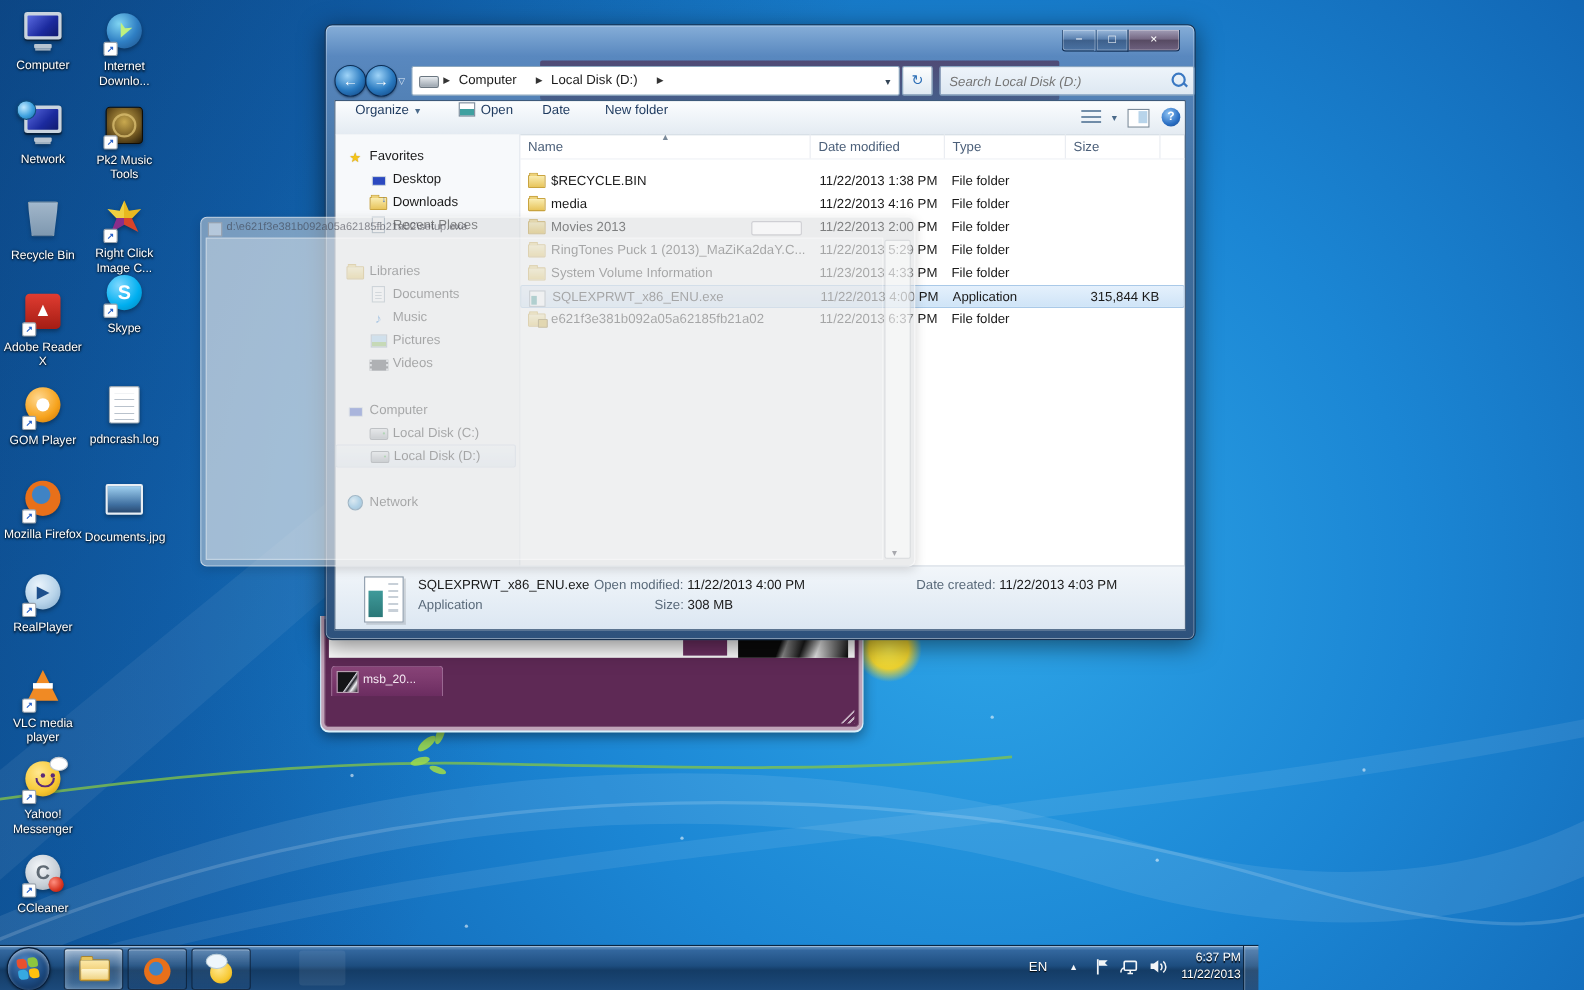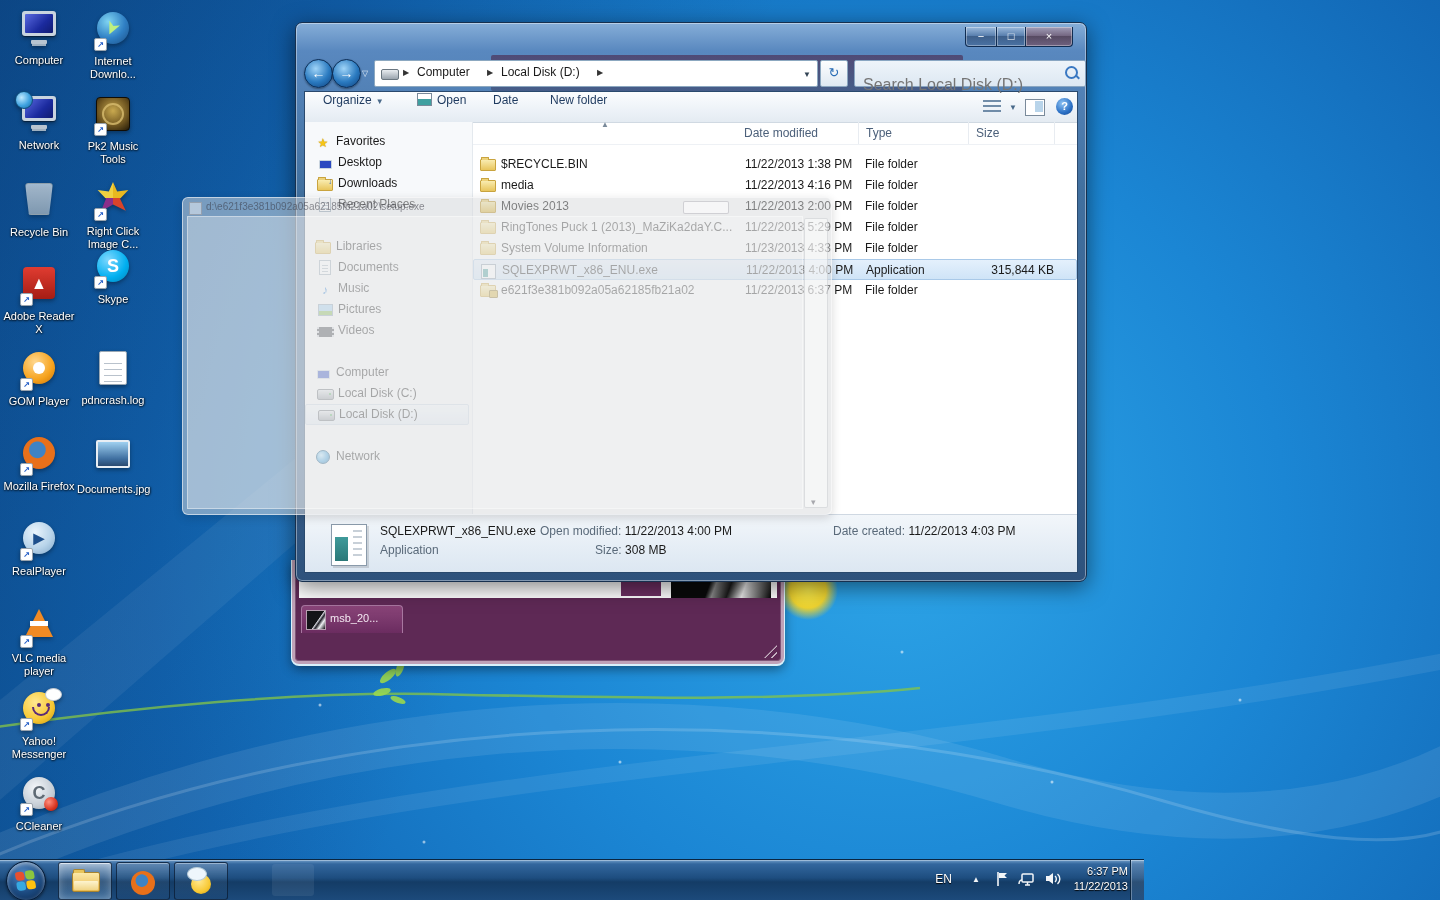--- a/index.html
+++ b/index.html
@@ -112,22 +112,22 @@
   .abar{position:absolute;left:70px;top:3px;width:442px;height:25px;background:#fff;border:1px solid #8ca8c0;border-radius:2px}
   .abar .dicn{position:absolute;left:6px;top:8px;width:16px;height:9px;border-radius:2px;
     background:linear-gradient(#e8ecf0,#9aa4ae);border:1px solid #6a7680}
   .crumb{position:absolute;top:4px;font-size:12px;color:#1a1a1a;white-space:nowrap}
   .carrow{position:absolute;top:7px;font-size:8px;color:#333}
   .acaret{position:absolute;right:6px;top:9px;font-size:8px;color:#345}
   .rfbtn{position:absolute;left:516px;top:3px;width:26px;height:25px;background:linear-gradient(#fdfefe,#dfe9f2);
     border:1px solid #8ca8c0;border-radius:2px;text-align:center;line-height:24px;color:#2a6db5;font-size:13px}
   .sbox{position:absolute;left:550px;top:3px;width:230px;height:25px;background:linear-gradient(#eef4fa,#dde8f2);
     border:1px solid #89a6c2;border-radius:2px}
-  .sbox input{position:absolute;left:6px;top:14px;width:190px;height:18px;border:none;outline:none;background:transparent;
-    font-size:16px;color:#6a7a8a;font-family:"Liberation Sans",sans-serif}
+  .sbox input{position:absolute;left:6px;top:3px;width:190px;height:18px;border:none;outline:none;background:transparent;
+    font-style:italic;font-size:12px;color:#6a7a8a;font-family:"Liberation Sans",sans-serif}
   .mag{position:absolute;right:7px;top:5px;width:9px;height:9px;border:2px solid #3a78c2;border-radius:50%}
   .mag::after{content:"";position:absolute;left:8px;top:8px;width:5px;height:2px;background:#3a78c2;transform:rotate(45deg)}
 
   .client{position:absolute;left:8px;right:8px;top:68px;bottom:8px;background:#fff;overflow:hidden;border:1px solid #2a4a6e}
   .tbar{position:absolute;left:0;right:0;top:0;height:30px;
     background:linear-gradient(#fbfdfe,#eef3f8 55%,#e4ebf2);border-bottom:1px solid #d0d9e2}
   .titem{position:absolute;top:0;height:30px;line-height:16px;font-size:12px;color:#1e3a5f}
   .caret{font-size:8px;color:#4a6a8a;margin-left:4px}
   .openic{display:inline-block;width:13px;height:11px;background:linear-gradient(#fff 0 45%,#3fa0a0 45%);
     border:1px solid #7a8a9a;vertical-align:-2px;margin-right:5px}
@@ -135,21 +135,21 @@
     background:repeating-linear-gradient(#5a7a9a 0 2px,transparent 2px 5px);opacity:.85}
   .vcaret{position:absolute;right:60px;top:11px;font-size:8px;color:#4a6a8a}
   .picon{position:absolute;right:32px;top:7px;width:18px;height:15px;border:1px solid #7a8a9a;background:#fff}
   .picon::after{content:"";position:absolute;right:1px;top:1px;width:8px;height:11px;background:#b8d4ea}
   .hicon{position:absolute;right:4px;top:6px;width:17px;height:17px;border-radius:50%;color:#fff;font-size:11px;font-weight:bold;
     text-align:center;line-height:17px;background:radial-gradient(circle at 38% 32%,#8fc4f4,#2a6fc4 60%,#15448a)}
 
   .main{position:absolute;left:0;right:0;top:30px;bottom:57px}
   .navp{position:absolute;left:0;top:0;bottom:0;width:168px;background:#f7f9fb;border-right:1px solid #e4e9ee;
     font-size:12px;color:#1a1a1a;padding-top:9px;box-sizing:border-box}
-  .ni{position:relative;height:21px;line-height:21px;padding-left:12px;white-space:nowrap}
+  .ni{position:relative;height:21px;line-height:21px;padding-left:31px;white-space:nowrap}
   .ni.hdr{padding-left:10px}
   .ni.gap{margin-top:21px}
   .nico{display:inline-block;width:16px;margin-right:5px;text-align:center;vertical-align:-2px}
   .star{color:#f5c518;font-size:12px;text-shadow:0 0 1px #a87800}
   .mini-mon{display:inline-block;width:13px;height:9px;background:#c9d4df;border-radius:1px;position:relative;vertical-align:-1px}
   .mini-mon::before{content:"";position:absolute;inset:1px;background:#2b49c0}
   .fold{display:inline-block;width:14px;height:10px;background:linear-gradient(#f9ecb0,#e8c55c);
     border:1px solid #c9a43f;border-radius:1px;position:relative;vertical-align:-2px}
   .fold::before{content:"";position:absolute;top:-3px;left:0;width:6px;height:2px;background:#edd27a;border:1px solid #c9a43f;border-bottom:none;border-radius:1px 1px 0 0}
   .fold.dl::after{content:"\2193";position:absolute;right:0;bottom:-2px;color:#2a62c8;font-size:8px;font-weight:bold}
@@ -441,20 +441,21 @@
         <div class="ni hdr gap"><span class="nico"><span class="mini-mon"></span></span><span>Computer</span></div>
         <div class="ni"><span class="nico"><span class="drv"></span></span><span>Local Disk (C:)</span></div>
         <div class="ni sel"><span class="nico"><span class="drv"></span></span><span>Local Disk (D:)</span></div>
 
         <div class="ni hdr gap"><span class="nico"><span class="nglobe"></span></span><span>Network</span></div>
       </div>
 
       <div class="flist">
         <div class="fhead">
           <span class="sortup">▲</span>
+          <div class="fh" style="left:0;width:264px">Name</div>
           <div class="fh" style="left:264px;width:122px">Date modified</div>
           <div class="fh" style="left:386px;width:110px">Type</div>
           <div class="fh" style="left:496px;width:86px">Size</div>
         </div>
 
         <div class="frow" style="top:32px">
           <span class="fic"><span class="fold"></span></span>
           <span class="fc c-name">$RECYCLE.BIN</span>
           <span class="fc c-date">11/22/2013 1:38 PM</span>
           <span class="fc c-type">File folder</span>

